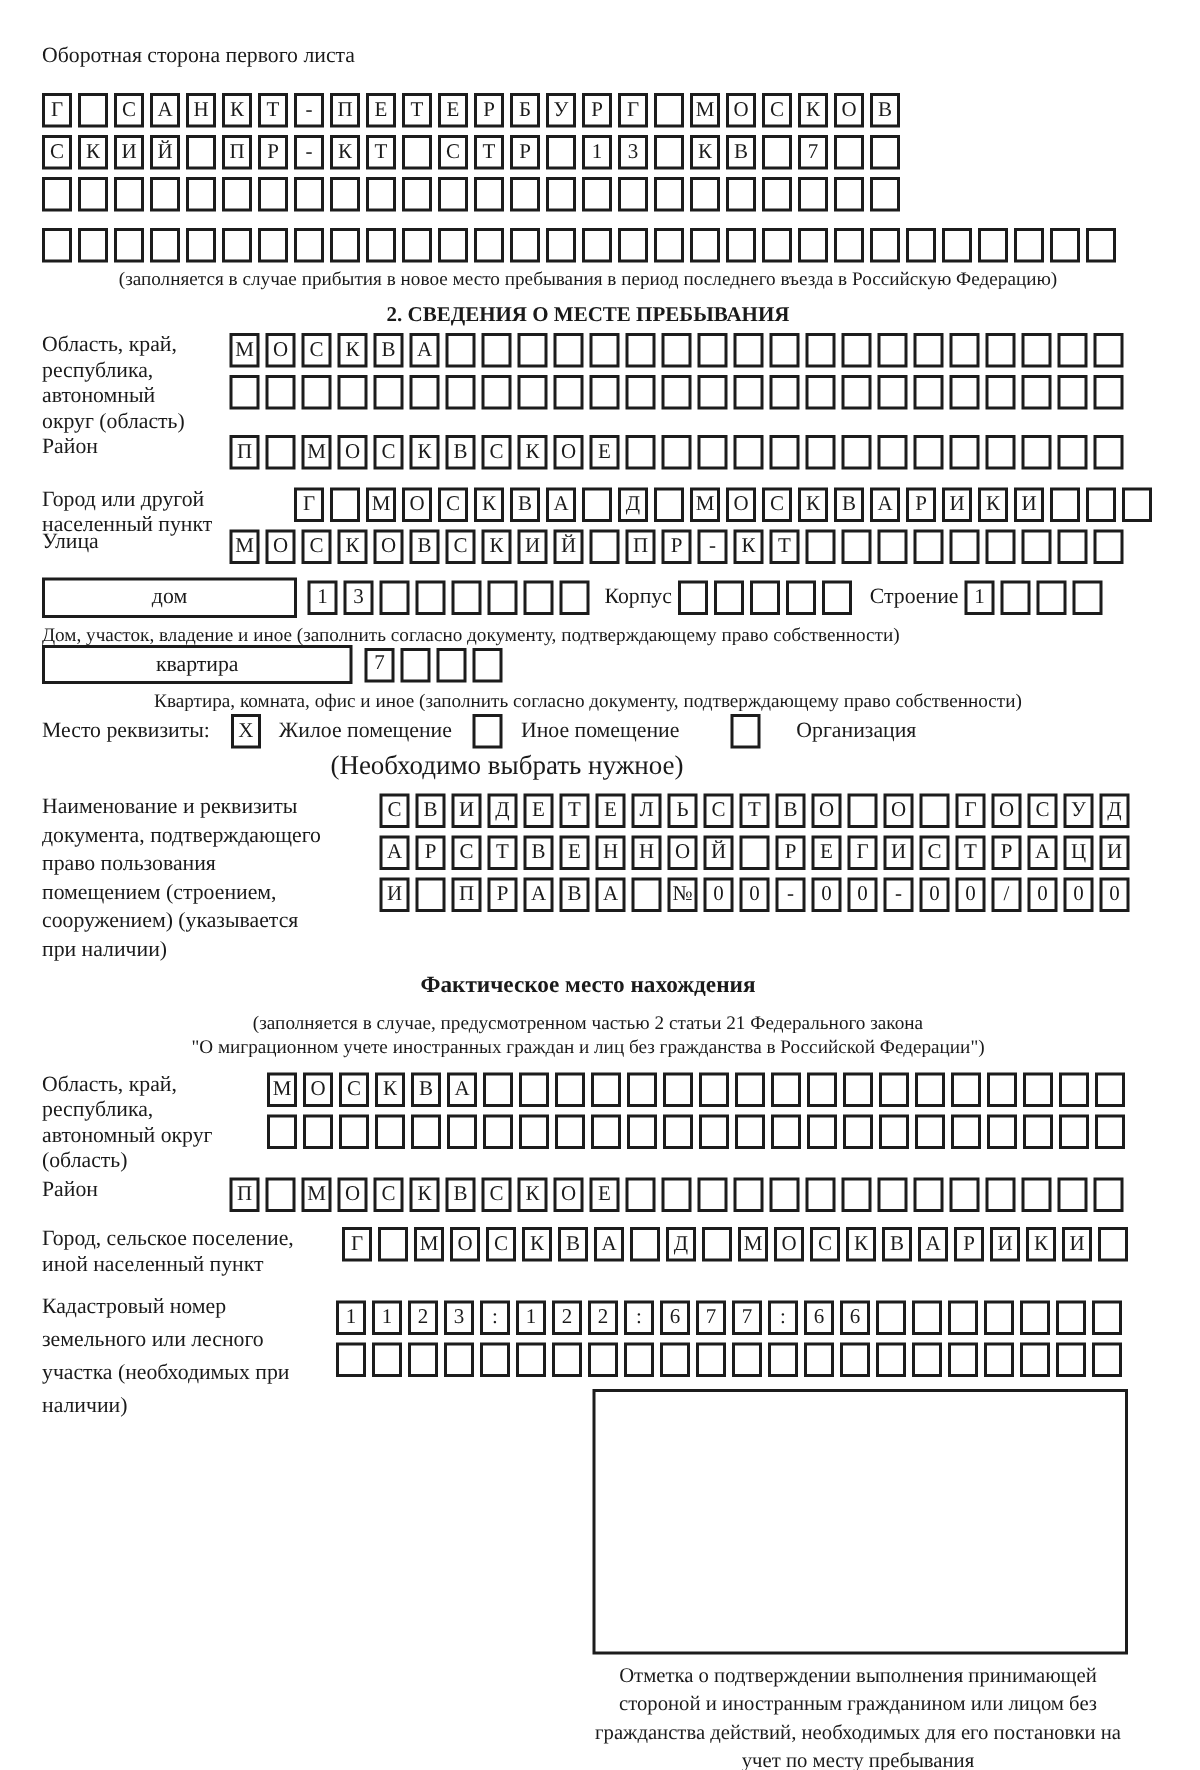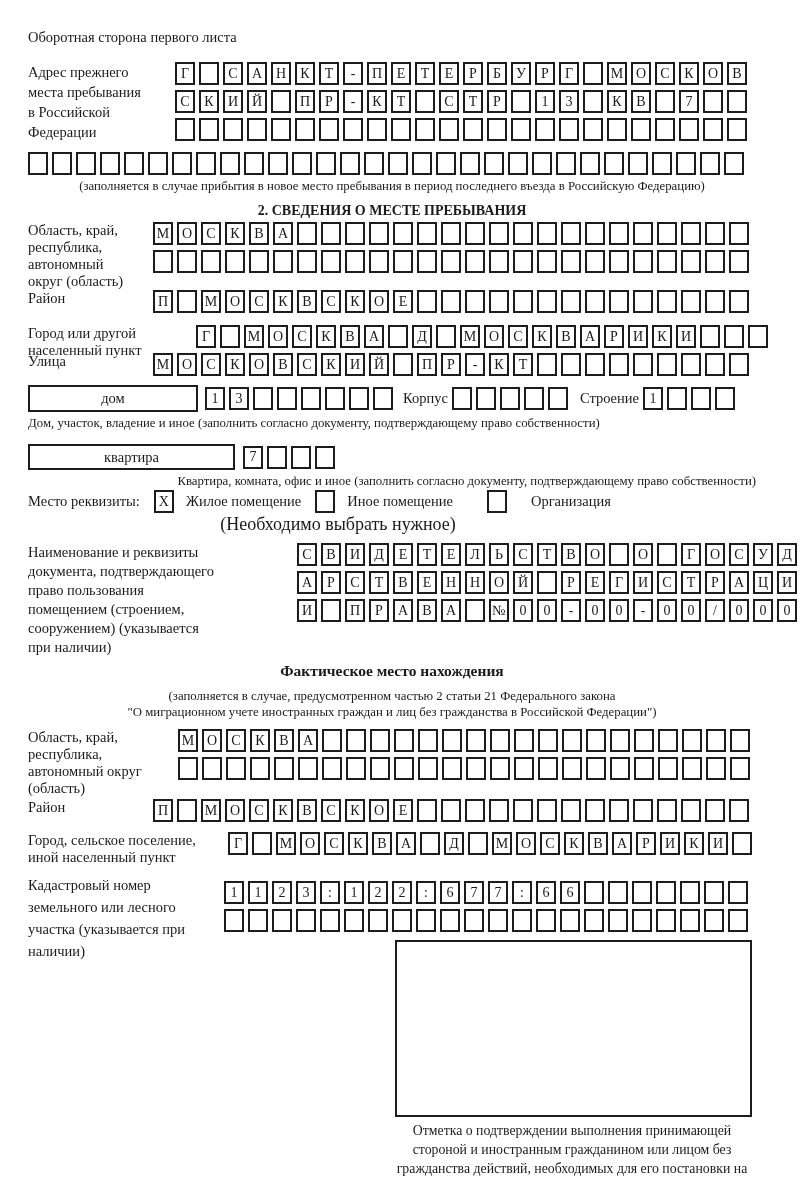--- a/index.html
+++ b/index.html
@@ -41,28 +41,28 @@
   .ulitsa-row { margin-top:-6px; }
   .ulitsa-row .lbl { width:125px; }
 
   .dom-row { margin-top:4px; align-items:center; }
   .wide-box { border:2px solid #1c1c1c; display:flex; align-items:center; justify-content:center; font-size:14.5px; flex:none; }
   .dom-box { width:170px; height:27px; margin-right:7px;text-align:center; }
   .kv-box { width:207px; height:26px; margin-right:8px; }
   .inline-lbl { font-size:14.5px; flex:none;text-align:center; }
   .korpus-lbl { margin:0 4px 0 6px; }
   .stroenie-lbl { margin:0 4px 0 8px; }
-  .kvartira-row { margin-top:14px; align-items:center;text-align:center; }
+  .kvartira-row { margin-top:0; align-items:center;text-align:center; }
 
   .mesto-row { margin-top:2px; align-items:center; font-size:14.5px; }
   .chk { margin-left:14px; margin-right:12px; }
   .chk-org { margin-left:34px; margin-right:24px; }
   .mesto-note { width:620px; text-align:center; font-size:18px; line-height:14px; margin-top:4px; }
 
-  .doc-block { margin-top:12px;gap:44px; }
+  .doc-block { margin-top:12px; }
   .doc-block .lbl { width:225px; line-height:19px; }
   .doc-block .lbl .inner { width:192px; }
 
   .fact-title { text-align:center; font-weight:bold; font-size:15.5px; line-height:16px; margin-top:6px; }
   .fact-note { text-align:center; font-size:12.8px; line-height:16px; margin-top:9px; }
 
   .f-oblast-block { margin-top:9px; }
   .f-oblast-block .lbl { width:150px; }
   .f-raion-row { margin-top:2px; }
   .f-raion-row .lbl { width:125px; }
@@ -76,23 +76,20 @@
 
   .stamp-box { width:357px; height:177px; border:2px solid #1c1c1c; margin-left:367px; margin-top:-22px; background:#fff; }
   .stamp-caption { width:356px; margin-left:366px; margin-top:4px; text-align:center; font-size:13.8px; line-height:19px; }
 </style>
 </head>
 <body>
 
 <div class="top-note">Оборотная сторона первого листа</div>
 
 <div class="frow addr-block">
-  <div class="lbl">
-      <span class="inner">Адрес прежнего места пребывания в Российской Федерации</span>
-    </div>
   <div>
     <div class="cellrow">
         <span class="cell">Г</span>
         <span class="cell"></span>
         <span class="cell">С</span>
         <span class="cell">А</span>
         <span class="cell">Н</span>
         <span class="cell">К</span>
         <span class="cell">Т</span>
         <span class="cell">-</span>
@@ -395,21 +392,21 @@
 
 <div class="frow kvartira-row">
   <div class="wide-box kv-box">квартира</div>
   <div class="cellrow" style="margin-bottom:0">
       <span class="cell">7</span>
       <span class="cell"></span>
       <span class="cell"></span>
       <span class="cell"></span>
     </div>
 </div>
-<div class="note" style="text-align:right">Квартира, комната, офис и иное (заполнить согласно документу, подтверждающему право собственности)</div>
+<div class="note" style="text-align:center">Квартира, комната, офис и иное (заполнить согласно документу, подтверждающему право собственности)</div>
 
 <div class="frow mesto-row">
   <span>Место реквизиты:</span>
   <span class="cell chk">X</span>
   <span>Жилое помещение</span>
   <span class="cell chk"></span>
   <span>Иное помещение</span>
   <span class="cell chk chk-org"></span>
   <span>Организация</span>
 </div>
@@ -616,21 +613,21 @@
       <span class="cell">Р</span>
       <span class="cell">И</span>
       <span class="cell">К</span>
       <span class="cell">И</span>
       <span class="cell"></span>
     </div>
 </div>
 
 <div class="frow f-cadastr-block">
   <div class="lbl">
-      <span class="inner">Кадастровый номер земельного или лесного участка (указывается при наличии)</span>
+      <span class="inner">Кадастровый номер земельного или лесного участка (необходимых при наличии)</span>
     </div>
   <div class="cells">
     <div class="cellrow">
         <span class="cell">1</span>
         <span class="cell">1</span>
         <span class="cell">2</span>
         <span class="cell">3</span>
         <span class="cell">:</span>
         <span class="cell">1</span>
         <span class="cell">2</span>

